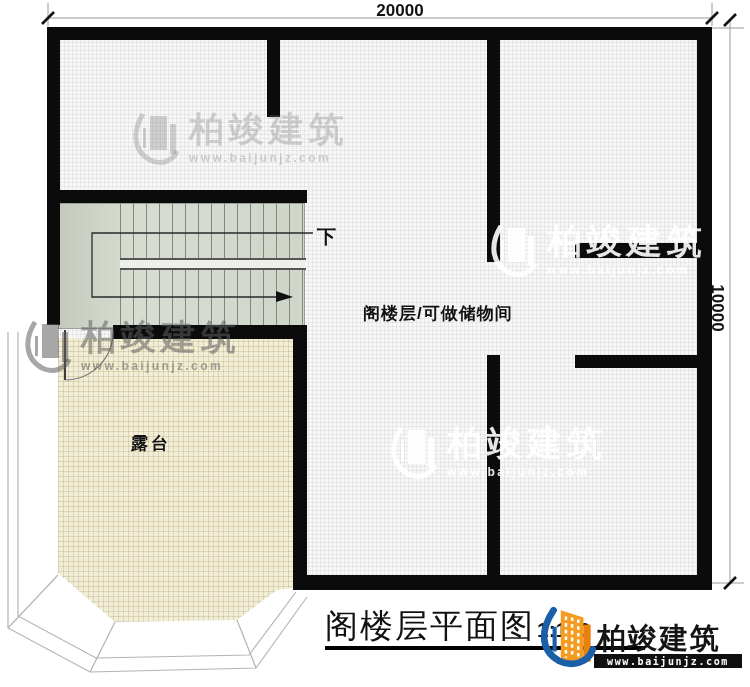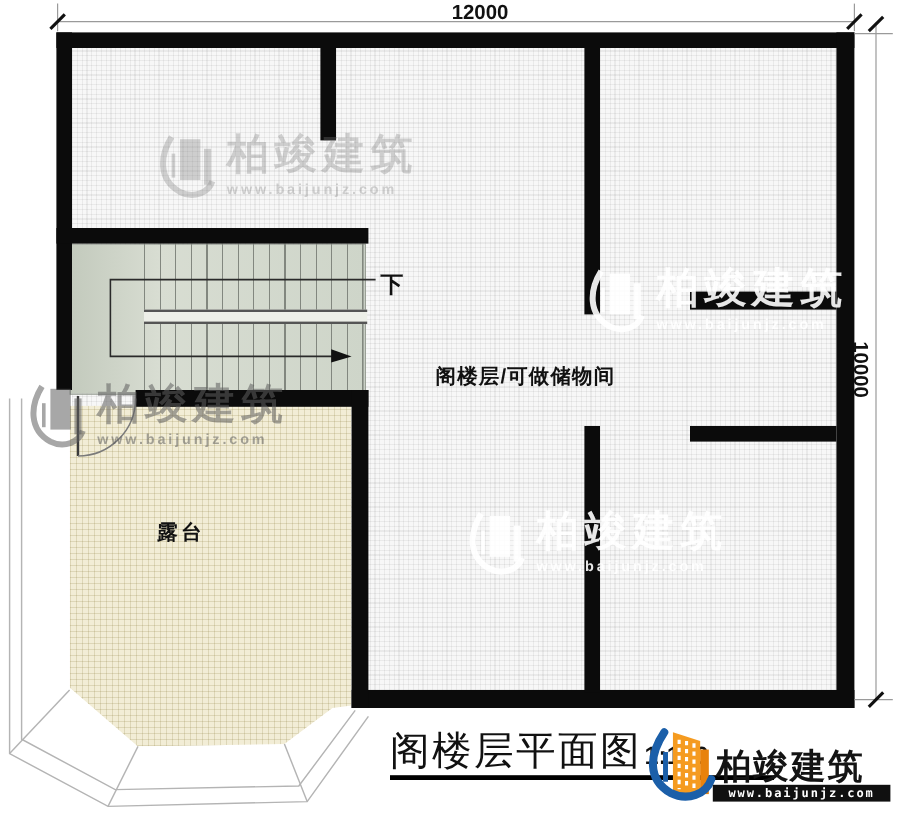--- a/index.html
+++ b/index.html
@@ -158,21 +158,21 @@
       <rect x="20" y="6" width="17" height="34" fill="currentColor"></rect>
       <rect x="40" y="14" width="6" height="30" fill="currentColor"></rect>
       <rect x="13" y="18" width="3" height="20" fill="currentColor"></rect>
     </svg>
     <div>
         <div class="wm-name">柏竣建筑</div>
          <div class="wm-url">www.baijunjz.com</div>
       </div>
   </div>
 
-  <div class="lbl dim" style="left:330px;top:1px;width:140px;text-align:center;">12000</div>
+  <div class="lbl dim" style="left:330px;top:1px;width:140px;text-align:center;">20000</div>
   <div class="lbl dim" style="left:687px;top:298px;width:60px;text-align:center;transform:rotate(90deg);">10000</div>
 
   <div class="lbl" style="left:317px;top:224px;font-size:19px;">下</div>
   <div class="lbl room-lbl" style="left:363px;top:302px;">阁楼层/可做储物间</div>
   <div class="lbl room-lbl" style="left:131px;top:432px;letter-spacing:3px;">露台</div>
 
   <div class="title-row">
     <span class="title-main">阁楼层平面图</span><span class="title-scale">1:100</span>
   </div>
   <div class="title-underline"></div>

